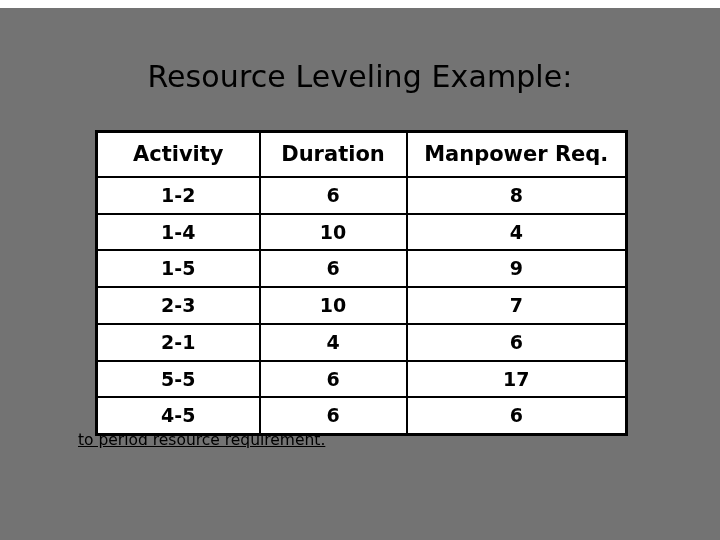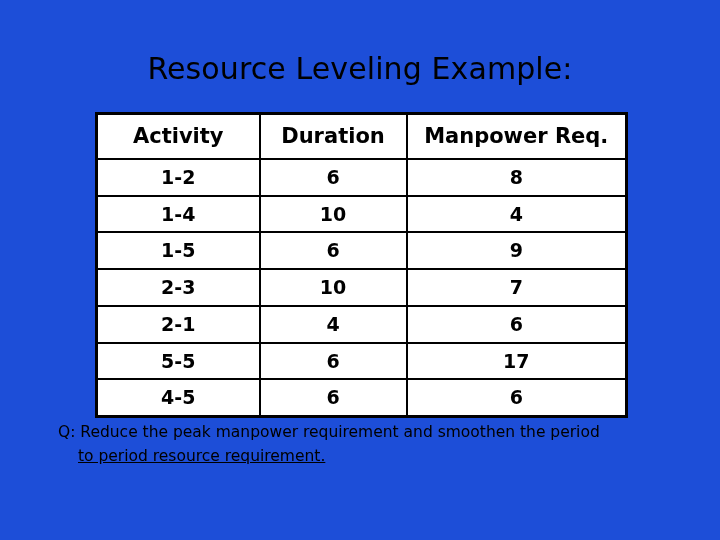--- a/index.html
+++ b/index.html
@@ -12,21 +12,22 @@
     background: #ffffff;
     font-family: "DejaVu Sans", sans-serif;
     color: #000000;
     overflow: hidden;
     position: relative;
   }
 
   .slide {
     position: absolute;
     inset: 0;
-    background: #1d4ed8;
+    background: #737373;
+    margin-top: 8px;
   }
 
   
   .slide-title {
     position: absolute;
     left: 0;
     top: 50px;
     width: 720px;
     text-align: center;
     font-family: "DejaVu Sans", sans-serif;
@@ -35,21 +36,21 @@
     line-height: 38px;
     letter-spacing: 0.1px;
     color: #000000;
     white-space: nowrap;
   }
 
   
   .table-wrap {
     position: absolute;
     left: 95px;
-    top: 112px;
+    top: 122px;
     width: 530px;
   }
 
   table.data-table {
     width: 530px;
     border-collapse: collapse;
     table-layout: fixed;
     border: 3px solid #000000;
     background: #ffffff;
   }
@@ -158,17 +159,16 @@
         <tr>
           <td>4-5</td>
           <td>6</td>
           <td>6</td>
         </tr>
       </tbody>
     </table>
   </div>
 
   <div class="caption">
-    <span class="line1">Q: Reduce the peak manpower requirement and smoothen the period</span>
     <span class="line2">to period resource requirement.</span>
   </div>
 
 </div>
 
 </body></html>

